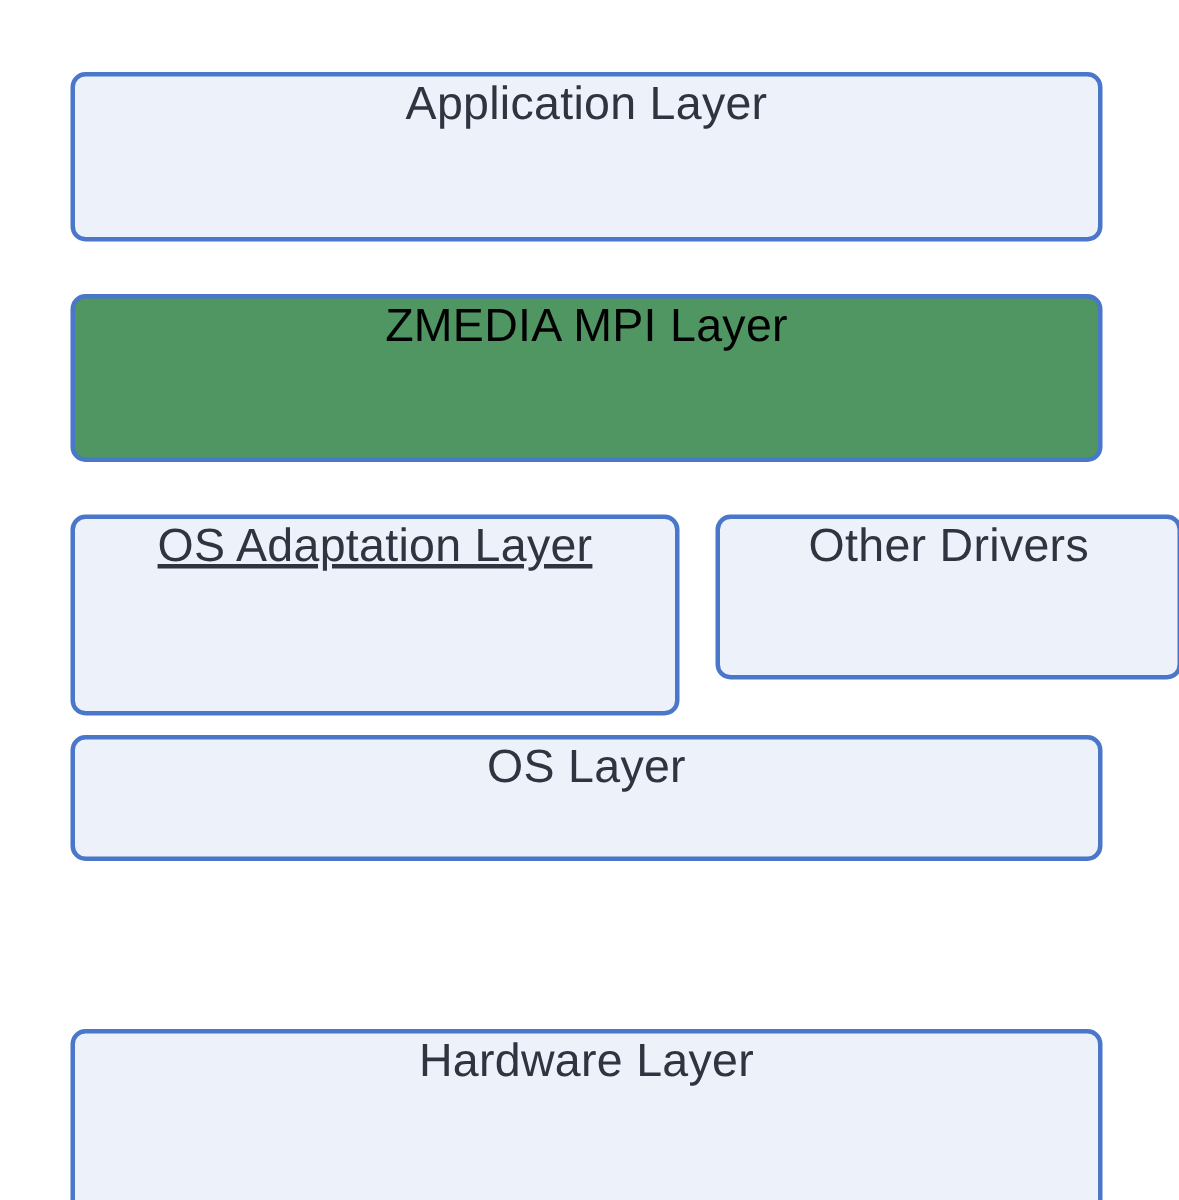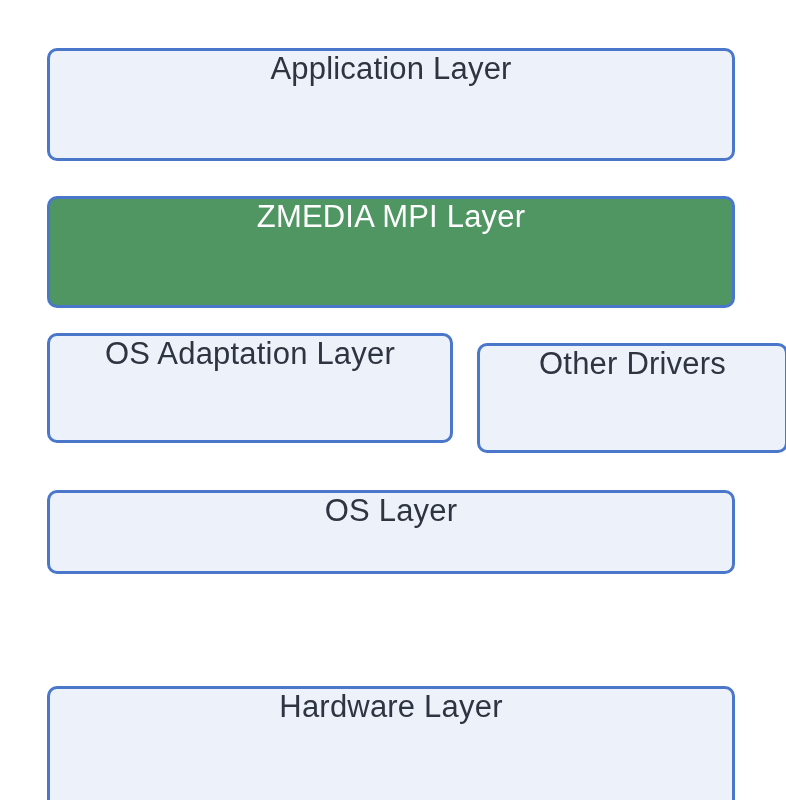--- a/index.html
+++ b/index.html
@@ -23,26 +23,26 @@
     border-radius: 10px;
     display: flex;
     align-items: flex-start;
     justify-content: center;
     font-size: 31px;
     color: #2e3440;
     letter-spacing: 0.2px;
   }
   .layer-box.highlight {
     background: #4f9663;
-    color: #ffffff;
+    color: #000000;
   }
   
   .box-application   { left: 47px;  top: 48px;  width: 688px; height: 113px; }
   .box-zmedia        { left: 47px;  top: 196px; width: 688px; height: 112px; }
-  .box-os-adaptation { left: 47px;  top: 333px; width: 406px; height: 110px; }
+  .box-os-adaptation { left: 47px;  top: 343px; width: 406px; height: 134px; text-decoration: underline; }
   .box-other-drivers { left: 477px; top: 343px; width: 311px; height: 110px; }
   .box-os            { left: 47px;  top: 490px; width: 688px; height: 84px; }
   .box-hardware      { left: 47px;  top: 662px; width: 688px; height: 132px; margin-top: 24px; }
   .layer-label {
     display: inline-block;
     text-align: center;
   }
 </style>
 </head>
 <body>

